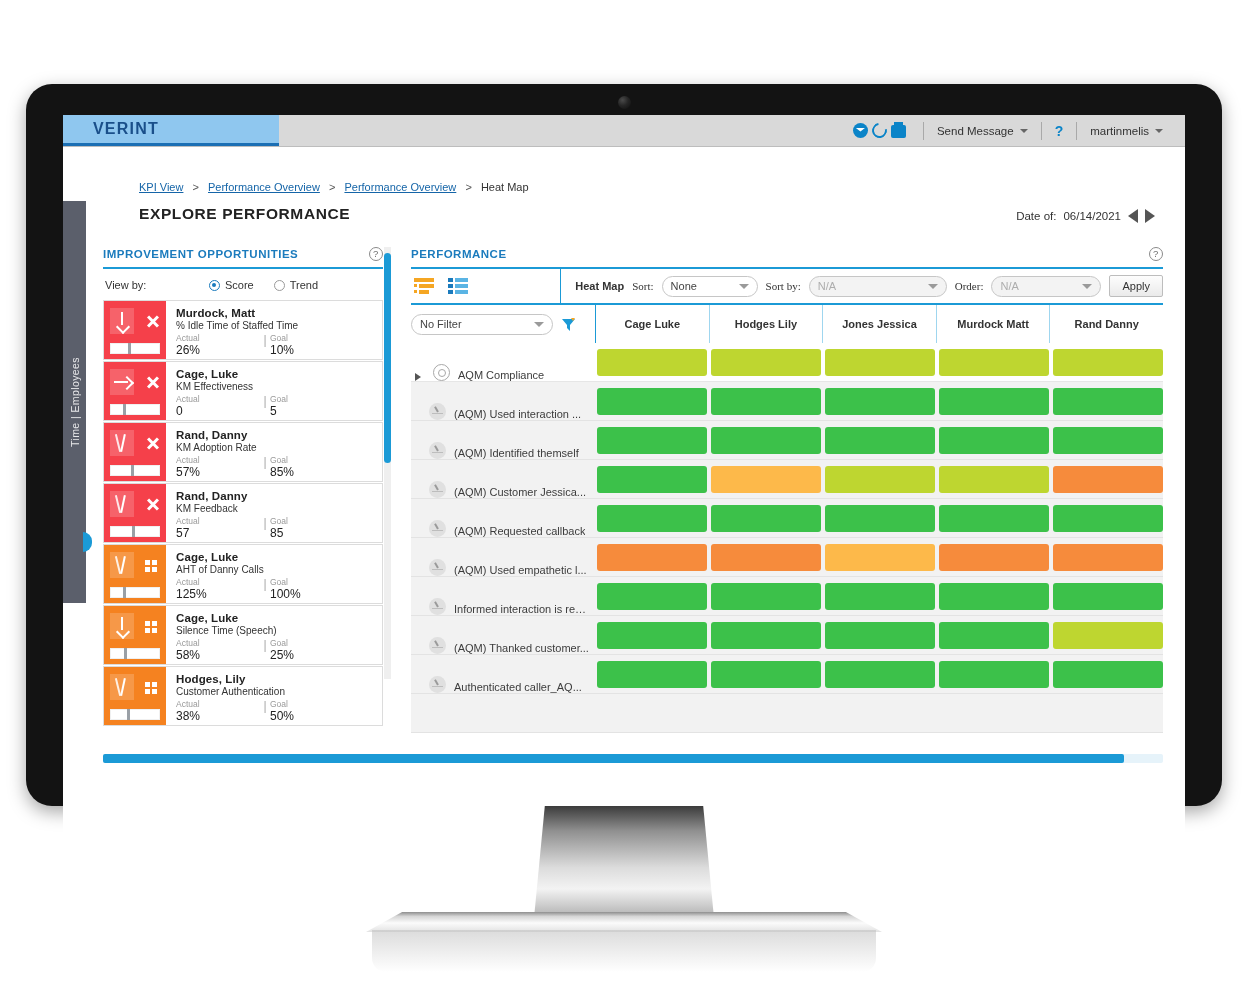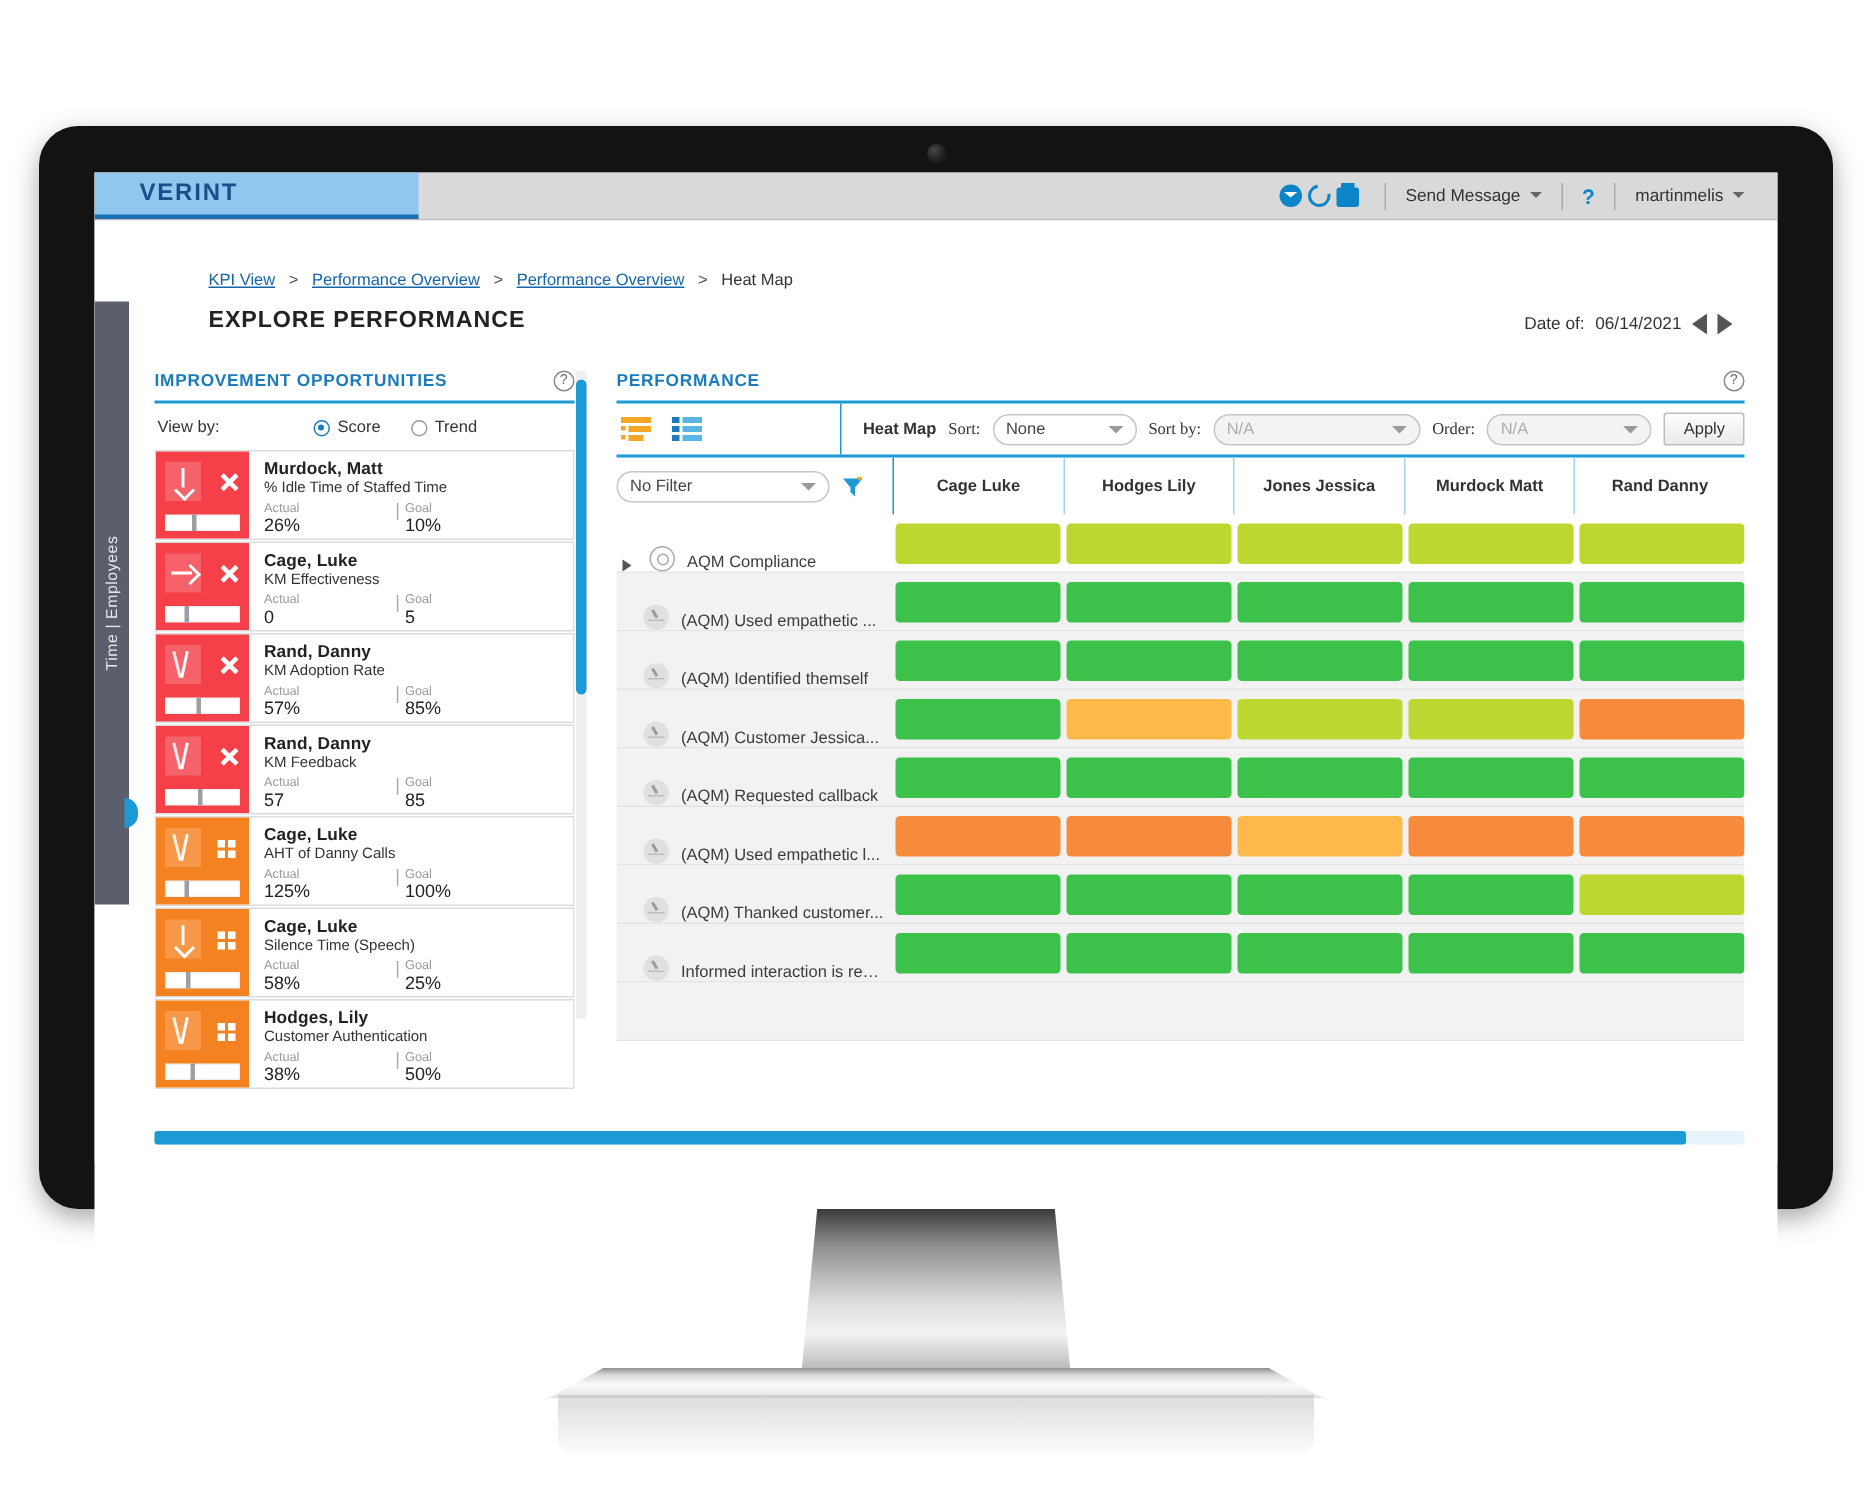--- a/index.html
+++ b/index.html
@@ -701,21 +701,21 @@
                 <span class="cell" style="background:#bed630"></span>
                 <span class="cell" style="background:#bed630"></span>
                 <span class="cell" style="background:#bed630"></span>
                 <span class="cell" style="background:#bed630"></span>
                 <span class="cell" style="background:#bed630"></span>
               </div>
             </div>
             <div class="heat-row child">
               <div class="row-label">
                 <span class="gauge-icon"></span>
-                <span class="label-text">(AQM) Used empathetic ...</span>
+                <span class="label-text">(AQM) Used interaction ...</span>
               </div>
               <div class="cells">
                 <span class="cell" style="background:#3cc14a"></span>
                 <span class="cell" style="background:#3cc14a"></span>
                 <span class="cell" style="background:#3cc14a"></span>
                 <span class="cell" style="background:#3cc14a"></span>
                 <span class="cell" style="background:#3cc14a"></span>
               </div>
             </div>
             <div class="heat-row child">
@@ -766,34 +766,47 @@
                 <span class="cell" style="background:#f68b3c"></span>
                 <span class="cell" style="background:#f68b3c"></span>
                 <span class="cell" style="background:#fdb94a"></span>
                 <span class="cell" style="background:#f68b3c"></span>
                 <span class="cell" style="background:#f68b3c"></span>
               </div>
             </div>
             <div class="heat-row child">
               <div class="row-label">
                 <span class="gauge-icon"></span>
-                <span class="label-text">(AQM) Thanked customer...</span>
+                <span class="label-text">Informed interaction is rec...</span>
               </div>
               <div class="cells">
                 <span class="cell" style="background:#3cc14a"></span>
                 <span class="cell" style="background:#3cc14a"></span>
                 <span class="cell" style="background:#3cc14a"></span>
                 <span class="cell" style="background:#3cc14a"></span>
-                <span class="cell" style="background:#bed630"></span>
+                <span class="cell" style="background:#3cc14a"></span>
               </div>
             </div>
             <div class="heat-row child">
               <div class="row-label">
                 <span class="gauge-icon"></span>
-                <span class="label-text">Informed interaction is rec...</span>
+                <span class="label-text">(AQM) Thanked customer...</span>
+              </div>
+              <div class="cells">
+                <span class="cell" style="background:#3cc14a"></span>
+                <span class="cell" style="background:#3cc14a"></span>
+                <span class="cell" style="background:#3cc14a"></span>
+                <span class="cell" style="background:#3cc14a"></span>
+                <span class="cell" style="background:#bed630"></span>
+              </div>
+            </div>
+            <div class="heat-row child">
+              <div class="row-label">
+                <span class="gauge-icon"></span>
+                <span class="label-text">Authenticated caller_AQ...</span>
               </div>
               <div class="cells">
                 <span class="cell" style="background:#3cc14a"></span>
                 <span class="cell" style="background:#3cc14a"></span>
                 <span class="cell" style="background:#3cc14a"></span>
                 <span class="cell" style="background:#3cc14a"></span>
                 <span class="cell" style="background:#3cc14a"></span>
               </div>
             </div>
             <div class="heat-row child">

